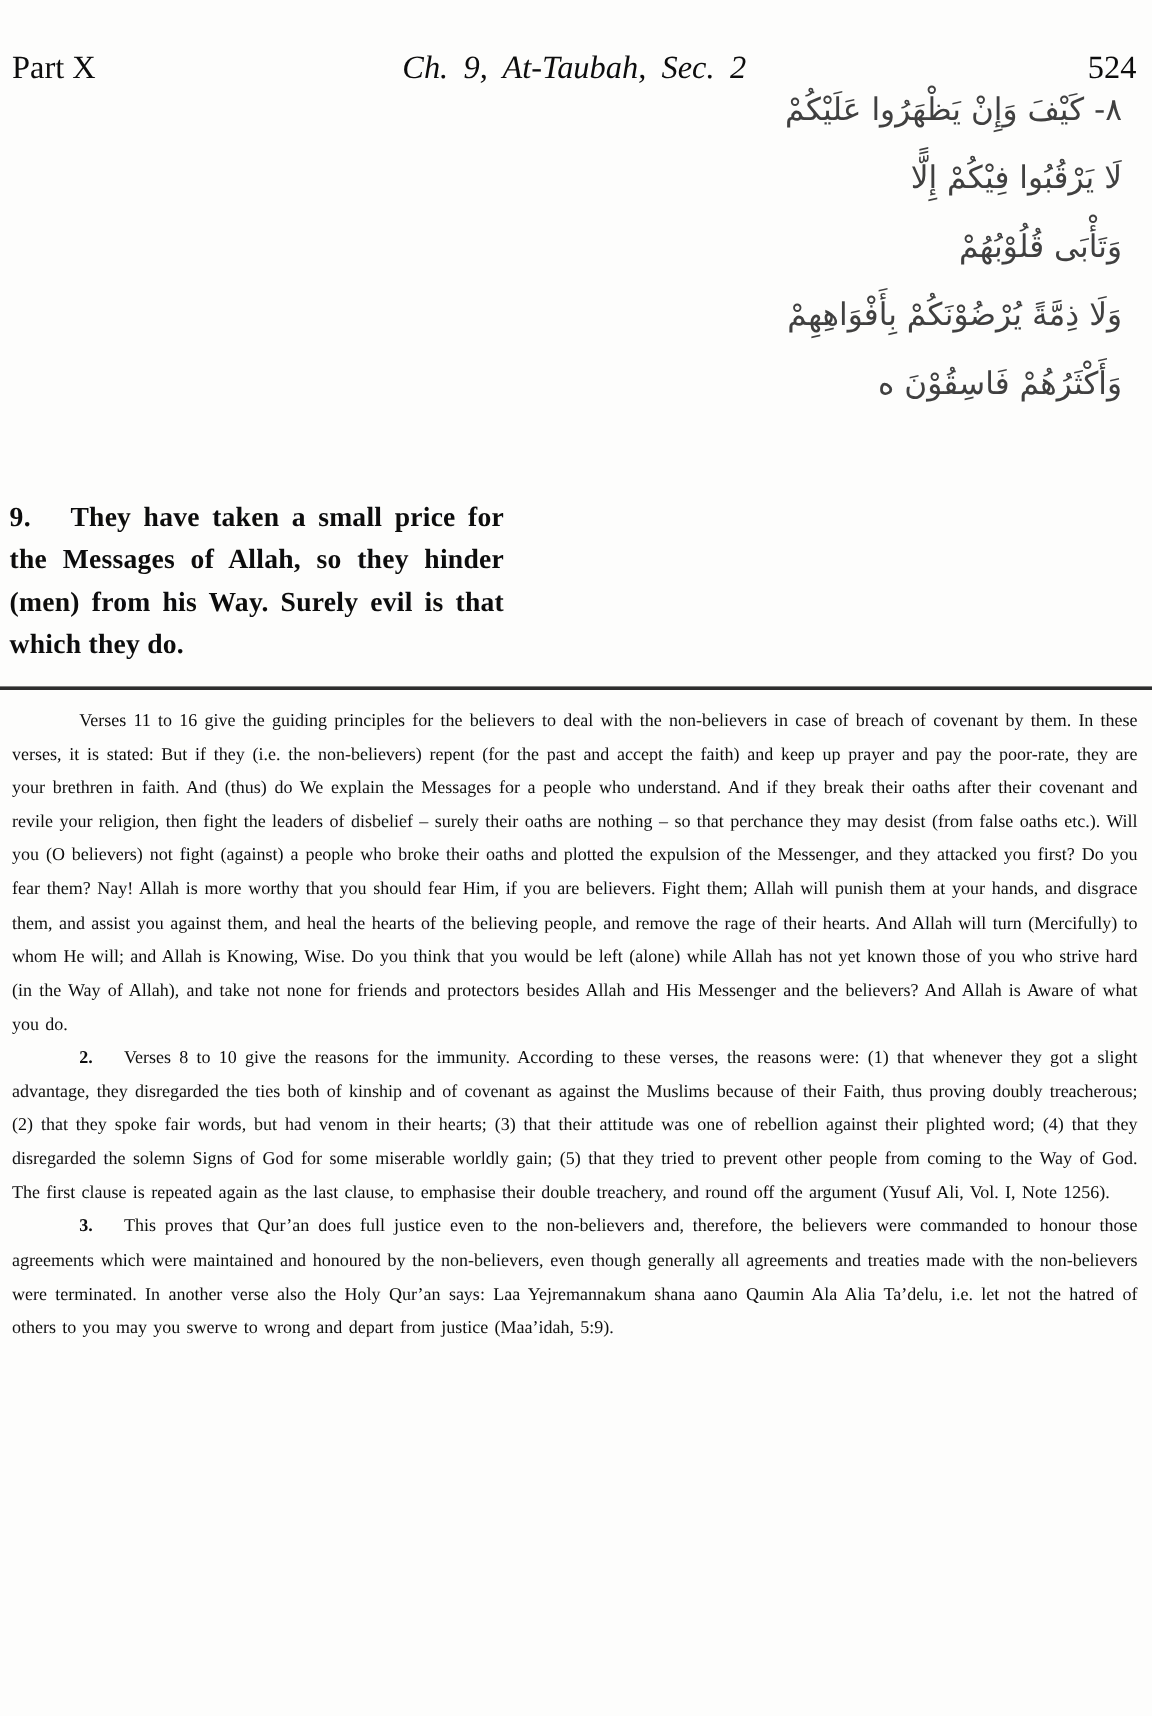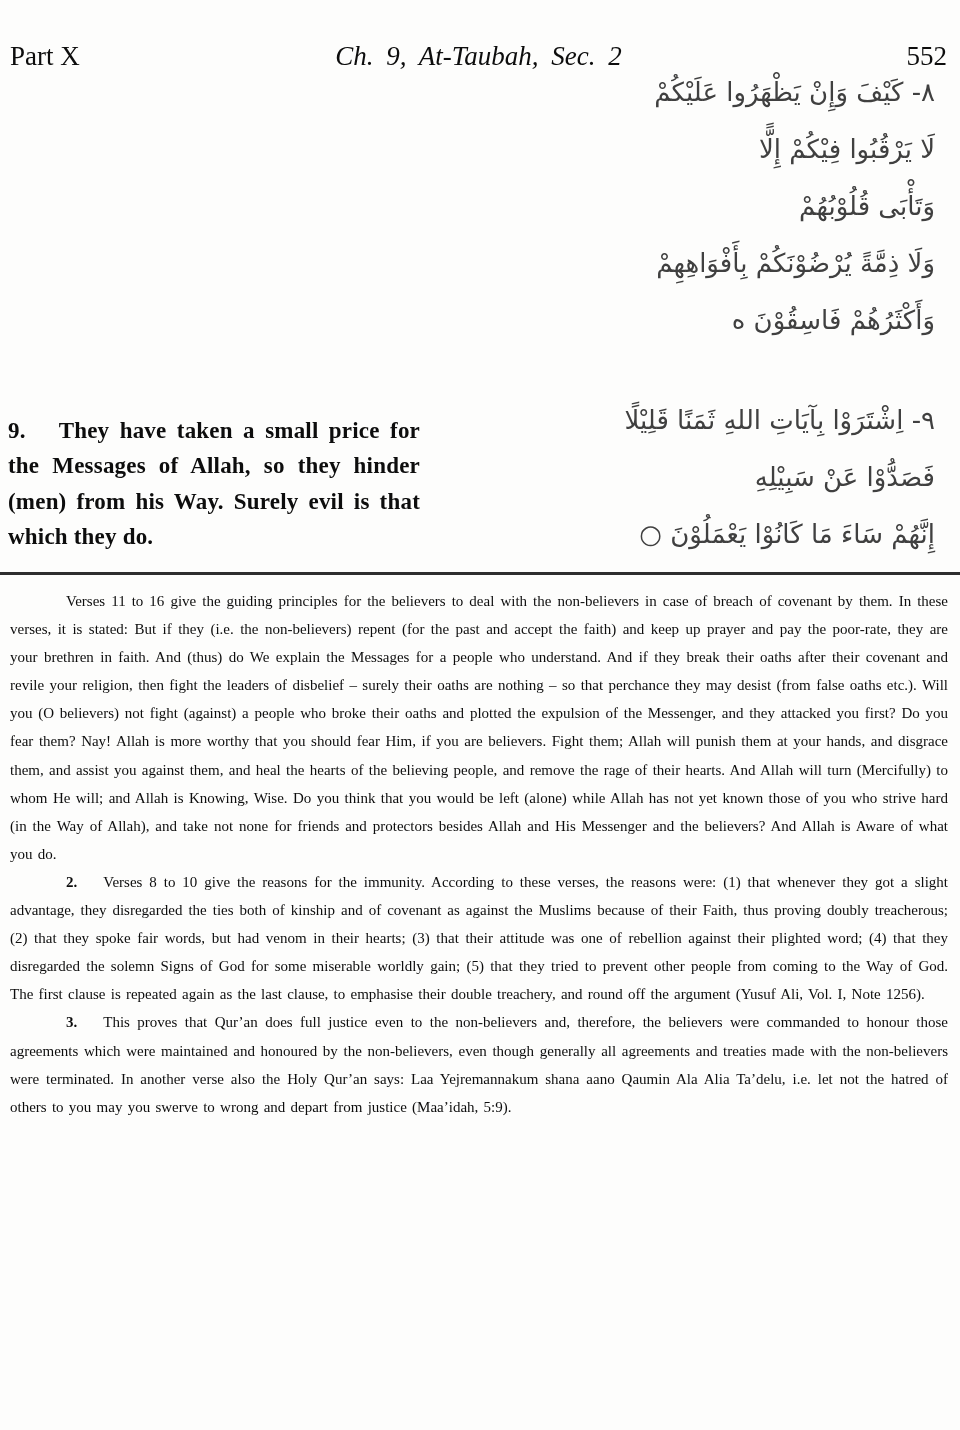--- a/index.html
+++ b/index.html
@@ -54,41 +54,36 @@
   .it { }
 </style>
 </head>
 <body>
 
 <div class="page">
 
   <div class="header">
     <span class="part">Part X</span>
     <span class="title">Ch. 9, At-Taubah, Sec. 2</span>
-    <span class="pageno">552</span>
+    <span class="pageno">524</span>
   </div>
 
 
   <div class="v-ar" id="v8-ar">
     <div>٨- كَيْفَ وَإِنْ يَظْهَرُوا عَلَيْكُمْ</div>
     <div>لَا يَرْقُبُوا فِيْكُمْ إِلًّا</div>
     <div>وَتَأْبَى قُلُوْبُهُمْ</div>
     <div>وَلَا ذِمَّةً يُرْضُوْنَكُمْ بِأَفْوَاهِهِمْ</div>
     <div>وَأَكْثَرُهُمْ فَاسِقُوْنَ ه</div>
   </div>
 
   <p class="v-en" id="v9-en">
     <span class="v-num">9.</span><span>They have taken a small price for the Messages of Allah, so they hinder (men) from his Way. Surely evil is that which they do.</span>
   </p>
 
-  <div class="v-ar" id="v9-ar">
-    <div>٩- اِشْتَرَوْا بِآيَاتِ اللهِ ثَمَنًا قَلِيْلًا</div>
-    <div>فَصَدُّوْا عَنْ سَبِيْلِهِ</div>
-    <div>إِنَّهُمْ سَاءَ مَا كَانُوْا يَعْمَلُوْنَ ○</div>
-  </div>
 
   <hr class="rule">
 
   <div class="commentary">
     <p><span>Verses 11 to 16 give the guiding principles for the believers to deal with the non-believers in case of breach of covenant by them. In these verses, it is stated: But if they (i.e. the non-believers) repent (for the past and accept the faith) and keep up prayer and pay the poor-rate, they are your brethren in faith. And (thus) do We explain the Messages for a people who understand. And if they break their oaths after their covenant and revile your religion, then fight the leaders of disbelief – surely their oaths are nothing – so that perchance they may desist (from false oaths etc.). Will you (O believers) not fight (against) a people who broke their oaths and plotted the expulsion of the Messenger, and they attacked you first? Do you fear them? Nay! Allah is more worthy that you should fear Him, if you are believers. Fight them; Allah will punish them at your hands, and disgrace them, and assist you against them, and heal the hearts of the believing people, and remove the rage of their hearts. And Allah will turn (Mercifully) to whom He will; and Allah is Knowing, Wise. Do you think that you would be left (alone) while Allah has not yet known those of you who strive hard (in the Way of Allah), and take not none for friends and protectors besides Allah and His Messenger and the believers? And Allah is Aware of what you do.</span></p>
     <p><span class="fn-num">2.</span><span>Verses 8 to 10 give the reasons for the immunity. According to these verses, the reasons were: (1) that whenever they got a slight advantage, they disregarded the ties both of kinship and of covenant as against the Muslims because of their Faith, thus proving doubly treacherous; (2) that they spoke fair words, but had venom in their hearts; (3) that their attitude was one of rebellion against their plighted word; (4) that they disregarded the solemn Signs of God for some miserable worldly gain; (5) that they tried to prevent other people from coming to the Way of God. The first clause is repeated again as the last clause, to emphasise their double treachery, and round off the argument (Yusuf Ali, Vol. I, Note 1256).</span></p>
     <p><span class="fn-num">3.</span><span>This proves that Qur’an does full justice even to the non-believers and, therefore, the believers were commanded to honour those agreements which were maintained and honoured by the non-believers, even though generally all agreements and treaties made with the non-believers were terminated. In another verse also the Holy Qur’an says: </span><span class="it">Laa Yejremannakum shana aano Qaumin Ala Alia Ta’delu</span><span>, i.e. let not the hatred of others to you may you swerve to wrong and depart from justice (</span><span class="it">Maa’idah</span><span>, 5:9).</span></p>
   </div>
 
 </div>

